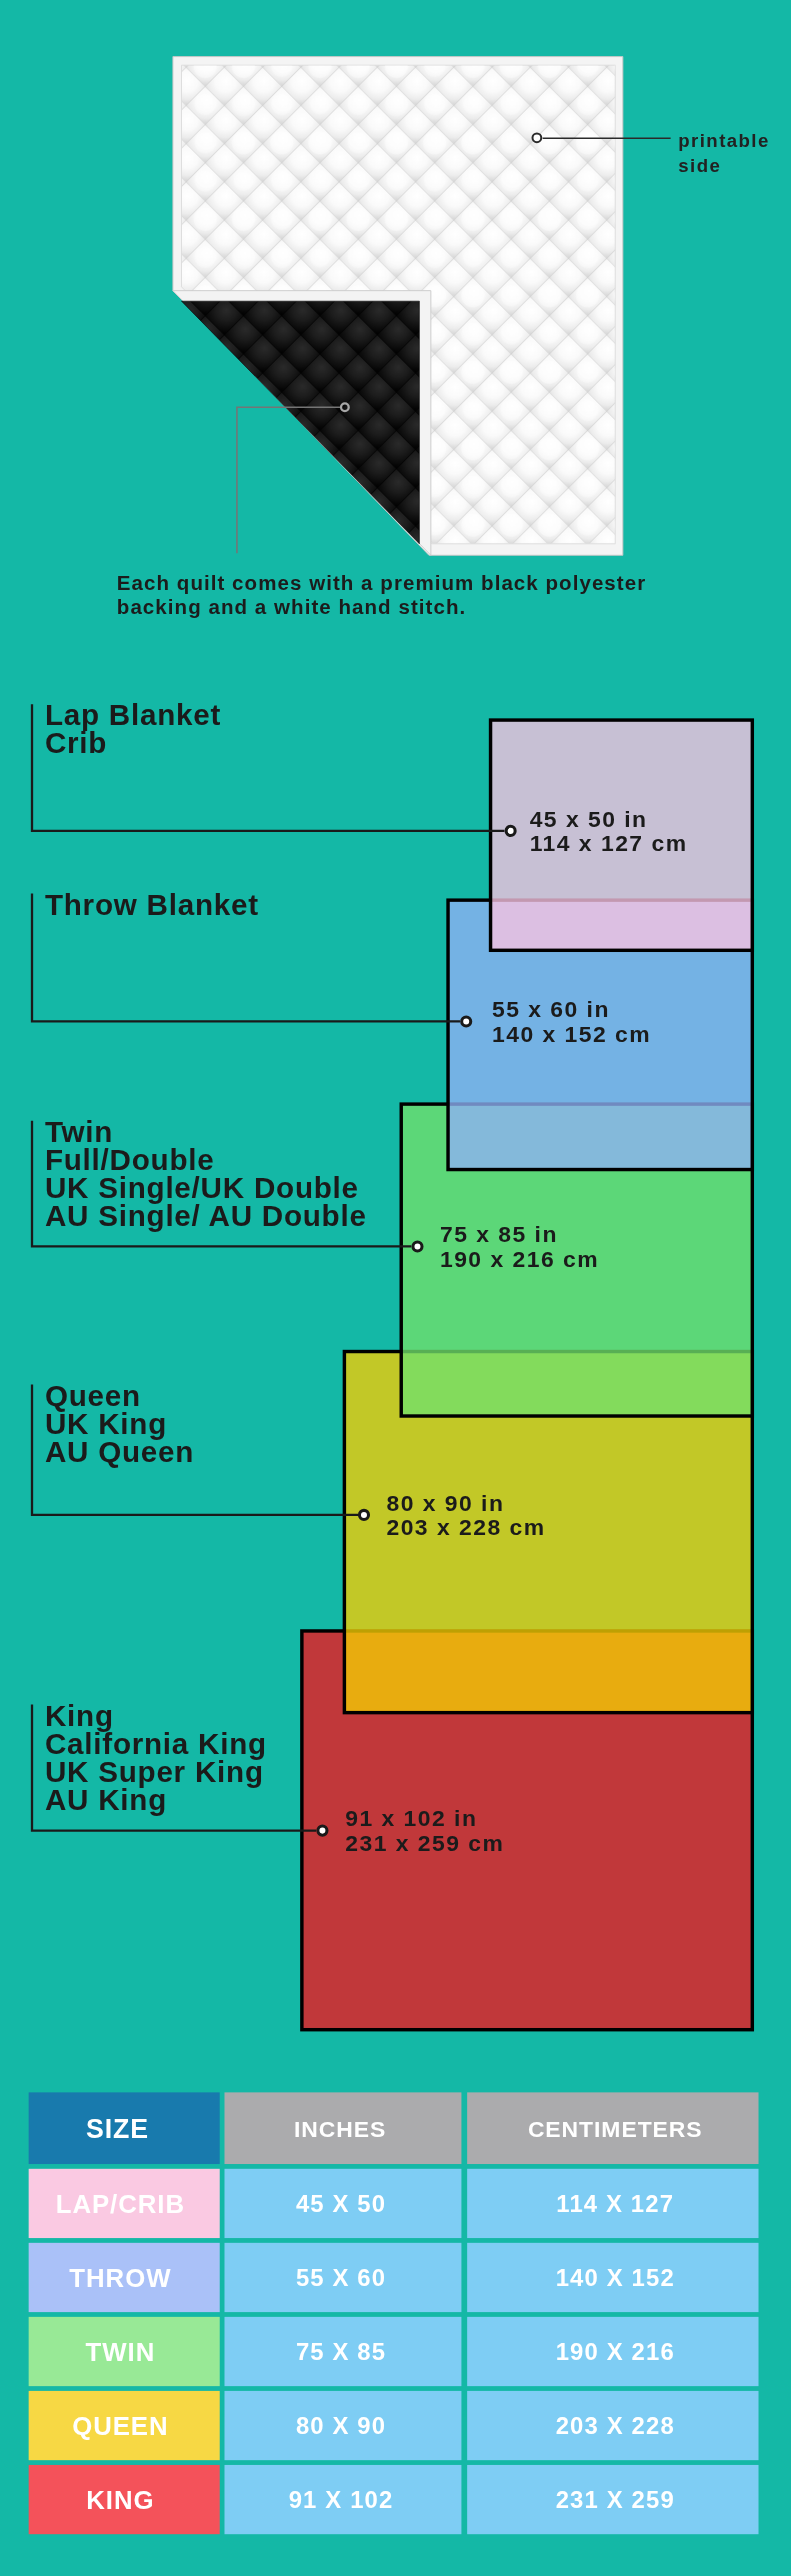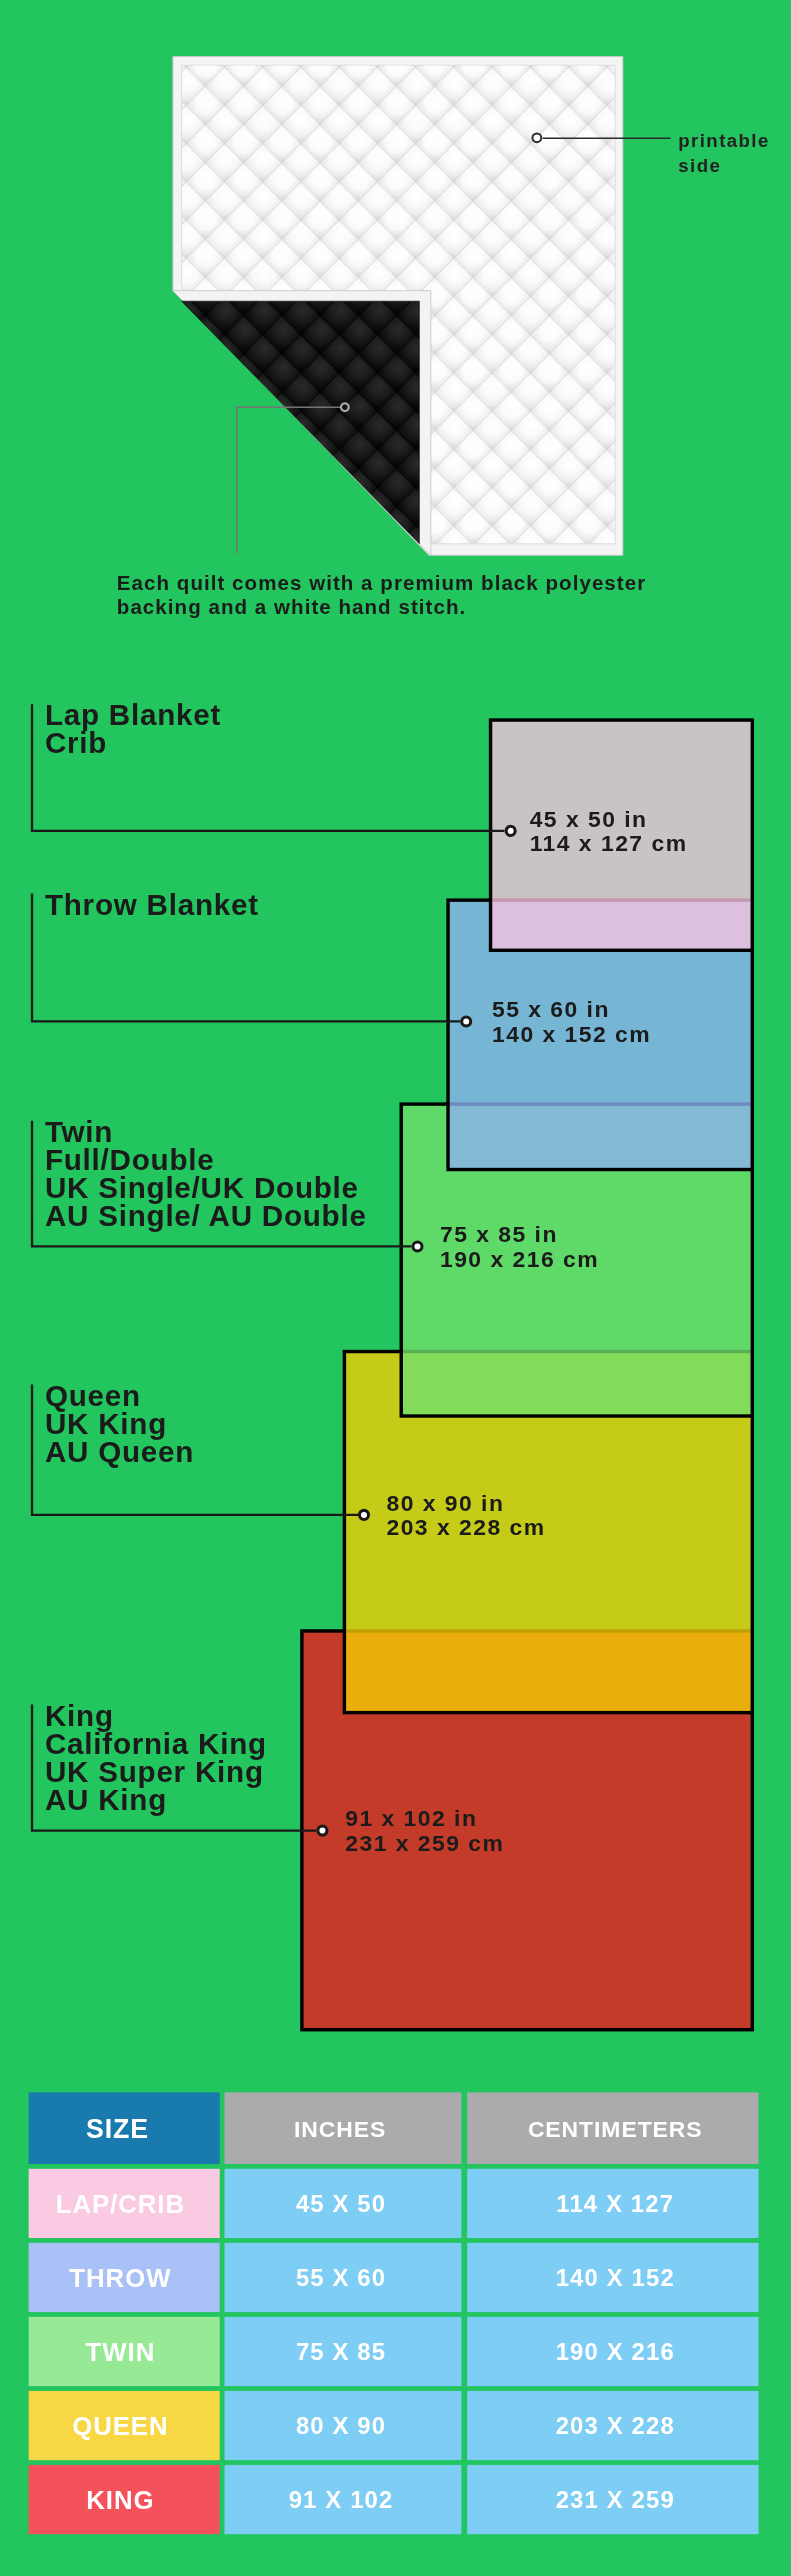--- a/index.html
+++ b/index.html
@@ -1,16 +1,16 @@
 <!DOCTYPE html>
 <html><head>
 <meta charset="utf-8">
 <style>
   html,body{margin:0;padding:0;background:#fff;}
-  .page{position:relative;width:791px;height:2576px;background:#22c55e;font-family:"Liberation Sans",sans-serif;overflow:hidden;}
+  .page{position:relative;width:791px;height:2576px;background:#14b8a6;font-family:"Liberation Sans",sans-serif;overflow:hidden;}
   svg{display:block;}
 </style>
 </head>
 <body>
 <div class="page">
 <svg width="791" height="2576" viewBox="0 0 828 2696">
 <defs>
   <radialGradient id="rgw" cx="0.42" cy="0.35" r="0.85">
     <stop offset="0" stop-color="#ffffff"></stop>
     <stop offset="0.45" stop-color="#fafafa"></stop>

